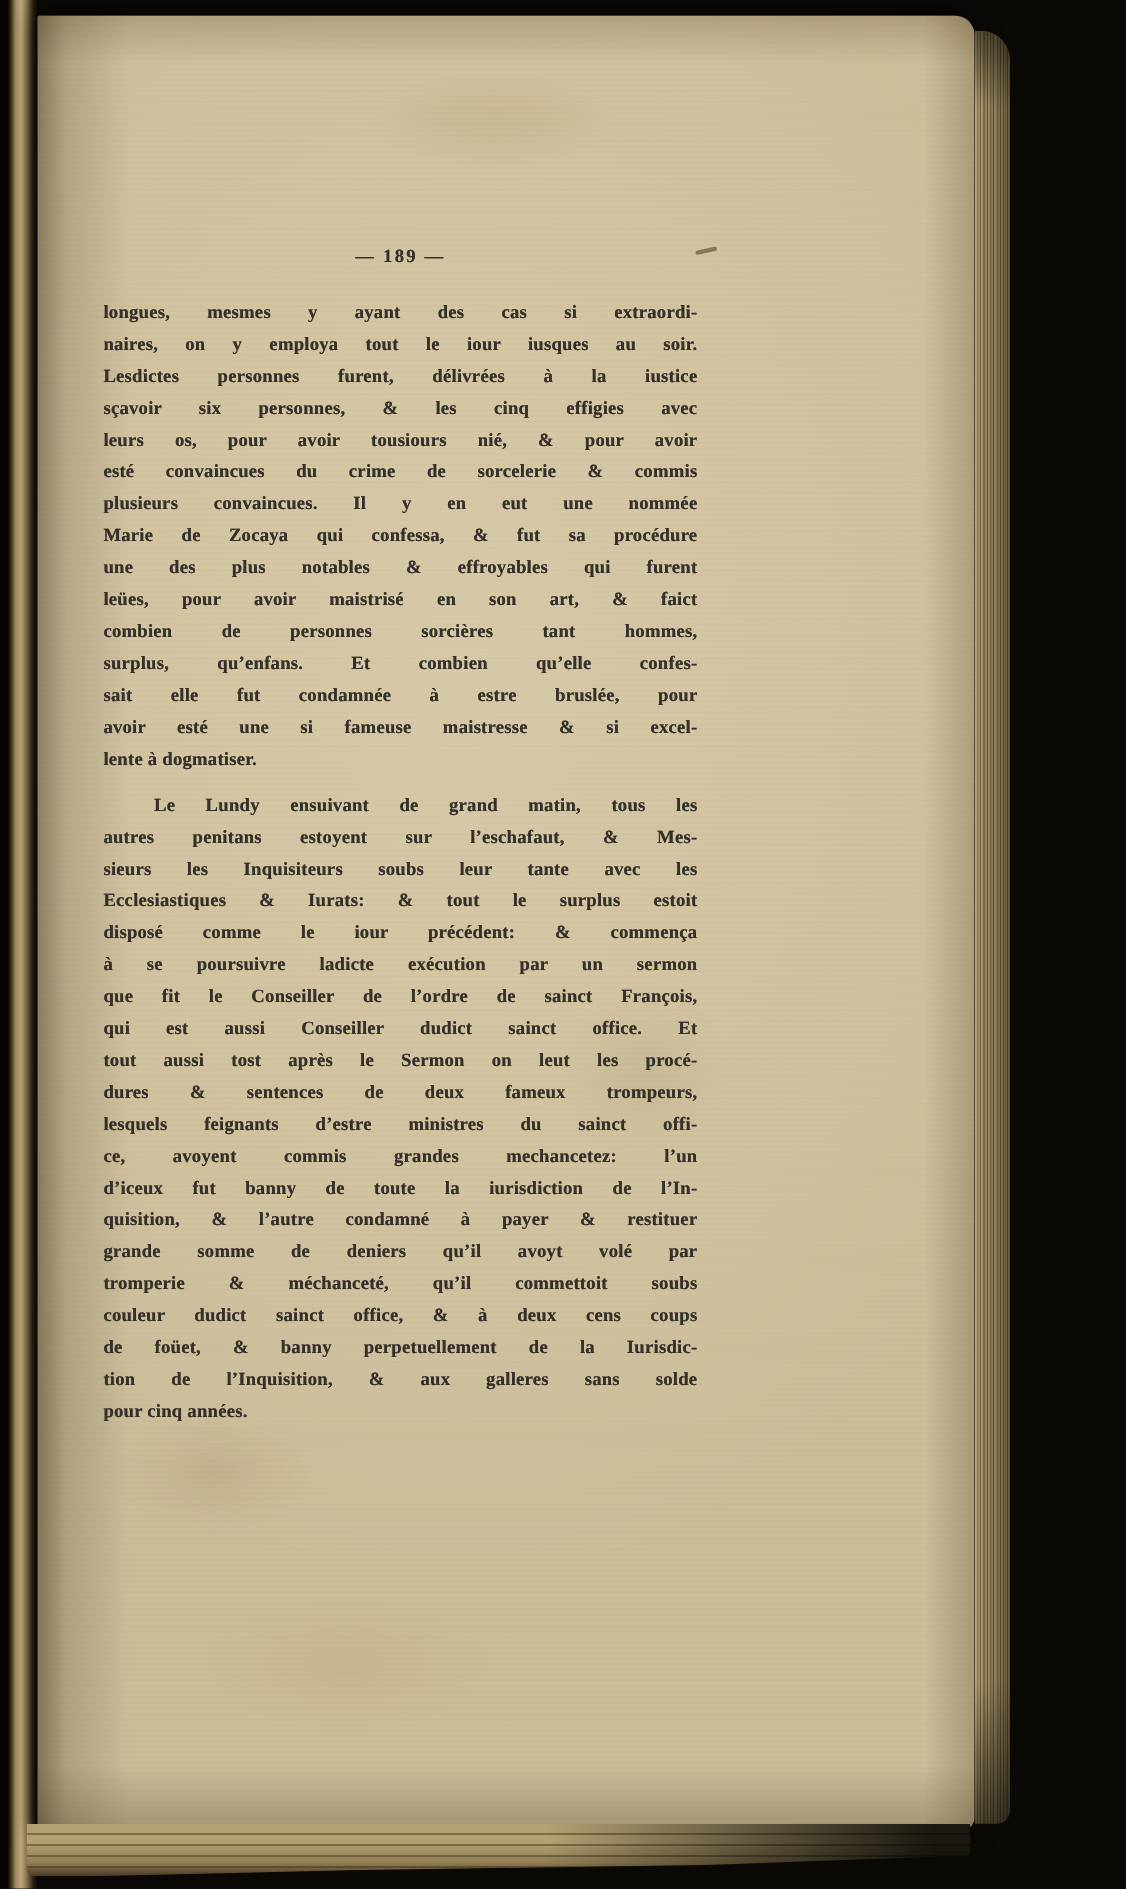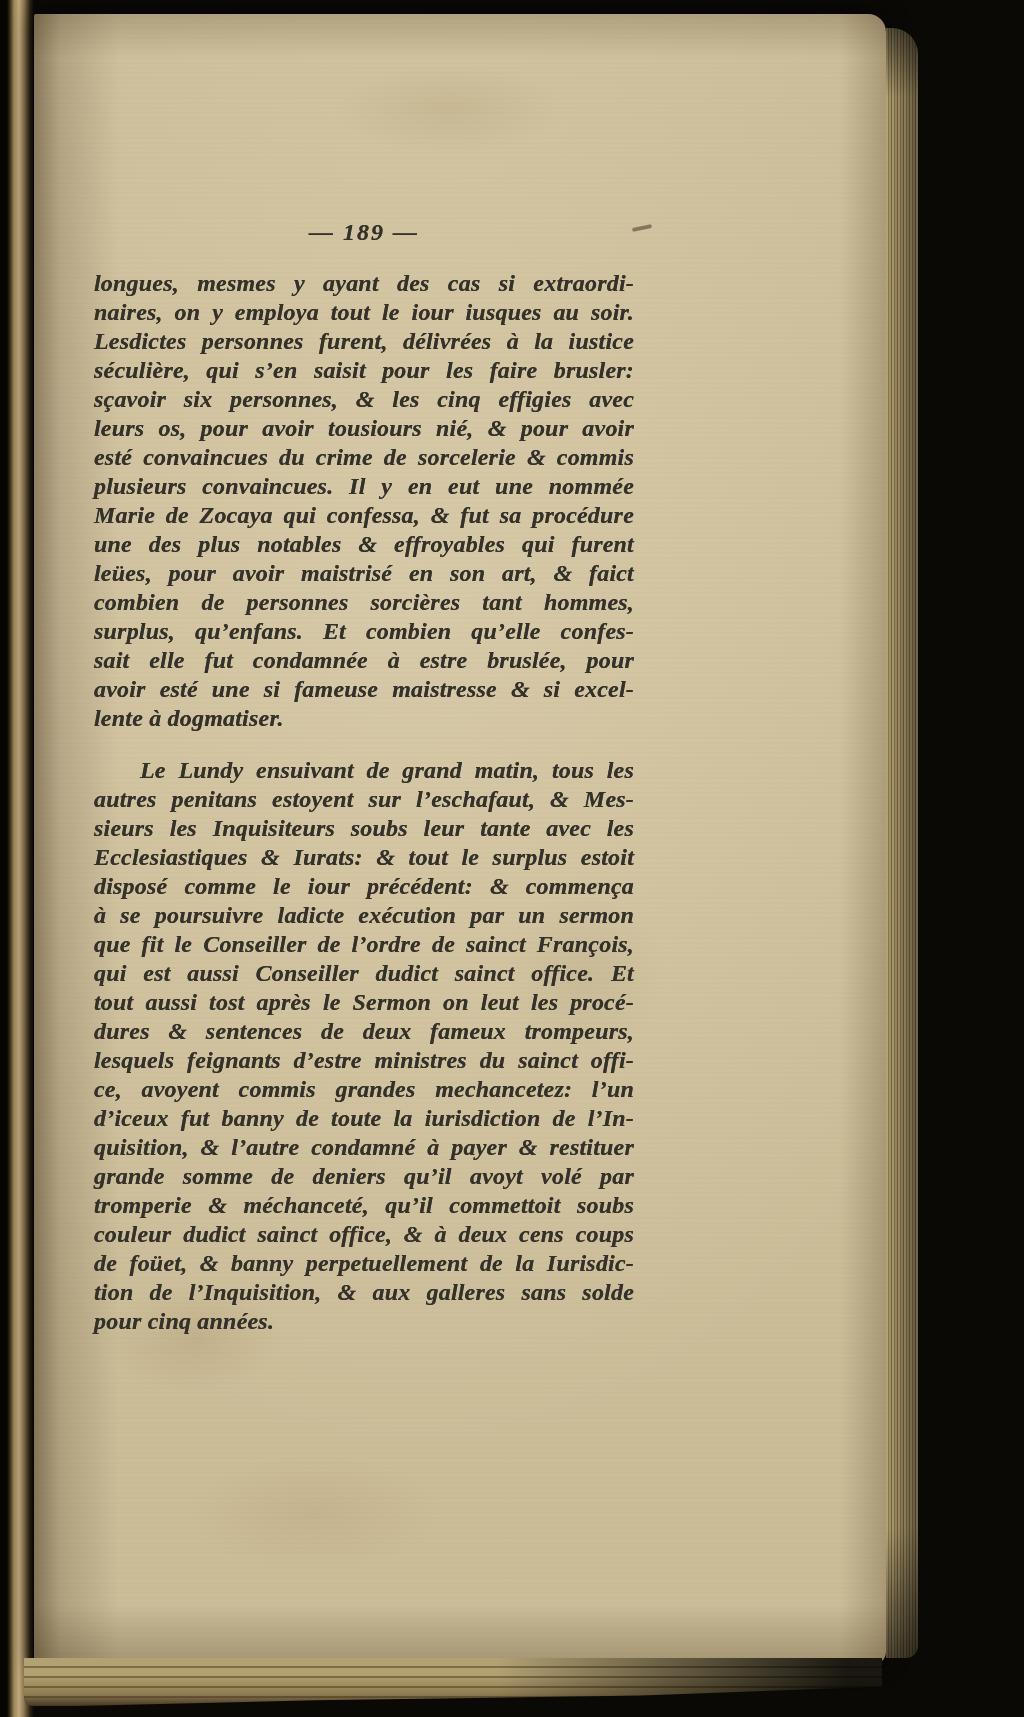--- a/index.html
+++ b/index.html
@@ -54,29 +54,28 @@
         rgba(0,0,0,0) 0 8px, rgba(60,45,20,0.45) 8px 10px),
       linear-gradient(180deg, #b3a172 0 35%, #8f7c52 75%, #463823 100%);
     border-radius:0 0 16px 8px;
     clip-path: polygon(0 0, 100% 0, 100% 60%, 72% 78%, 34% 88%, 6% 100%, 0 100%);
   }
   
   .text-block {
     position:absolute; left:60px; top:204px; width:540px;
     color: var(--ink,#34302a);
     font-weight:bold;
-    font-size:24px; line-height:29px;
+    font-size:17px; line-height:29px;
     letter-spacing:0.2px;
     text-shadow: 0 0 0.5px rgba(45,40,28,0.75);
-    font-style: italic;
   }
   .page-number {
     text-align:center; letter-spacing:2px; margin-bottom:22px;
   }
-  .para + .para { margin-top:23px; }
+  .para + .para { margin-top:13px; }
   .line { text-align:justify; text-align-last:justify; }
   .para .line:last-child { text-align-last:left; }
   .para--indent .line:first-child { text-indent:46px; }
   
   .stain { position:absolute; border-radius:50%; pointer-events:none; }
   .stain-1 { left:300px; top:50px;  width:230px; height:90px;
     background:radial-gradient(closest-side, rgba(120,90,45,0.10), rgba(0,0,0,0)); }
   .stain-2 { left:70px;  top:1270px; width:180px; height:110px;
     background:radial-gradient(closest-side, rgba(110,80,40,0.12), rgba(0,0,0,0)); }
   .stain-3 { left:470px; top:880px; width:160px; height:160px;
@@ -104,21 +103,20 @@
     <div class="stain stain-4"></div>
     <div class="ink-mark"></div>
 
     <div class="text-block">
       <div class="page-number">— 189 —</div>
 
       <div class="para">
           <div class="line">longues, mesmes y ayant des cas si extraordi-</div>
           <div class="line">naires, on y employa tout le iour iusques au soir.</div>
           <div class="line">Lesdictes personnes furent, délivrées à la iustice</div>
-          <div class="line">séculière, qui s’en saisit pour les faire brusler:</div>
           <div class="line">sçavoir six personnes, &amp; les cinq effigies avec</div>
           <div class="line">leurs os, pour avoir tousiours nié, &amp; pour avoir</div>
           <div class="line">esté convaincues du crime de sorcelerie &amp; commis</div>
           <div class="line">plusieurs convaincues. Il y en eut une nommée</div>
           <div class="line">Marie de Zocaya qui confessa, &amp; fut sa procédure</div>
           <div class="line">une des plus notables &amp; effroyables qui furent</div>
           <div class="line">leües, pour avoir maistrisé en son art, &amp; faict</div>
           <div class="line">combien de personnes sorcières tant hommes,</div>
           <div class="line">surplus, qu’enfans. Et combien qu’elle confes-</div>
           <div class="line">sait elle fut condamnée à estre bruslée, pour</div>

